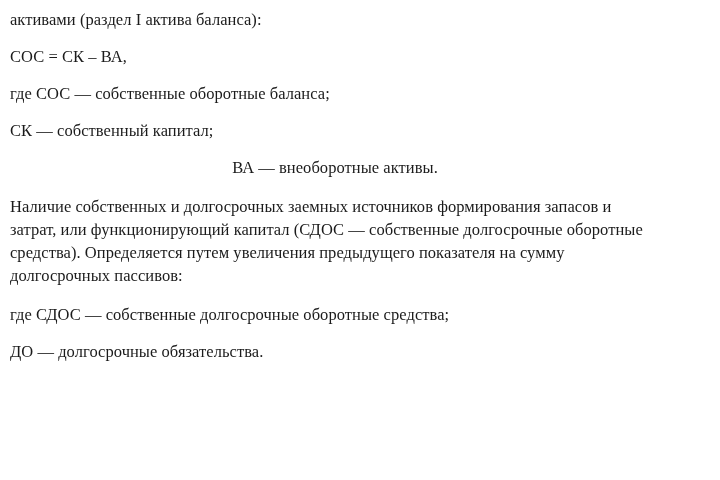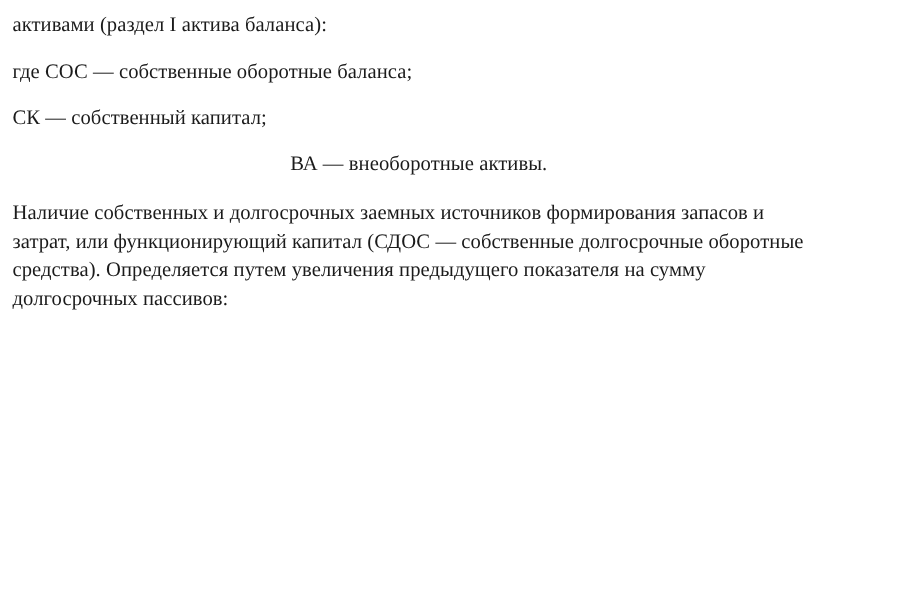--- a/index.html
+++ b/index.html
@@ -37,26 +37,29 @@
     margin-bottom: 16px;
   }
 </style>
 </head>
 <body>
 
 <div class="page">
 
   <p class="para">активами (раздел I актива баланса):</p>
 
+  <p class="para">СОС = СК – ВА,</p>
 
   <p class="para">где СОС — собственные оборотные баланса;</p>
 
   <p class="para">СК — собственный капитал;</p>
 
   <p class="para block">ВА — внеоборотные активы.</p>
 
 
   <p class="para multiline">Наличие собственных и долгосрочных заемных источников формирования запасов и затрат, или функционирующий капитал (СДОС — собственные долгосрочные оборотные средства). Определяется путем увеличения предыдущего показателя на сумму долгосрочных пассивов:</p>
 
 
+  <p class="para">где СДОС — собственные долгосрочные оборотные средства;</p>
 
+  <p class="para">ДО — долгосрочные обязательства.</p>
 
 </div>
 
 </body></html>

